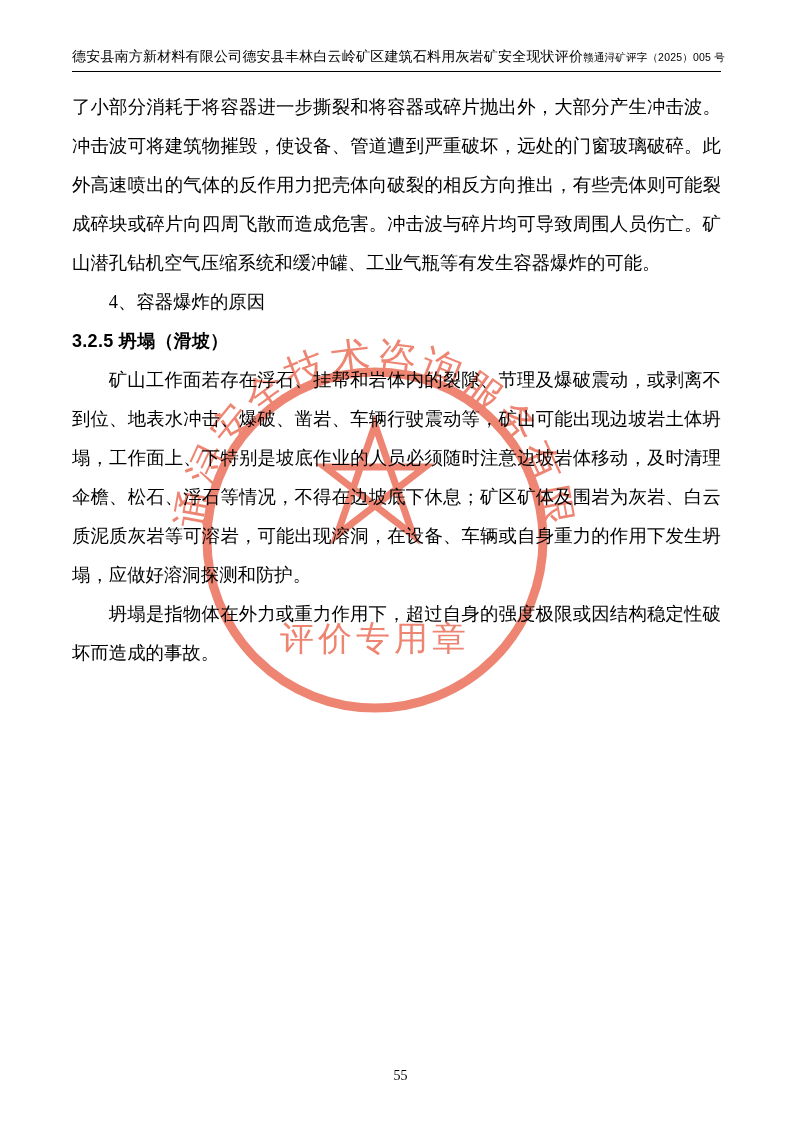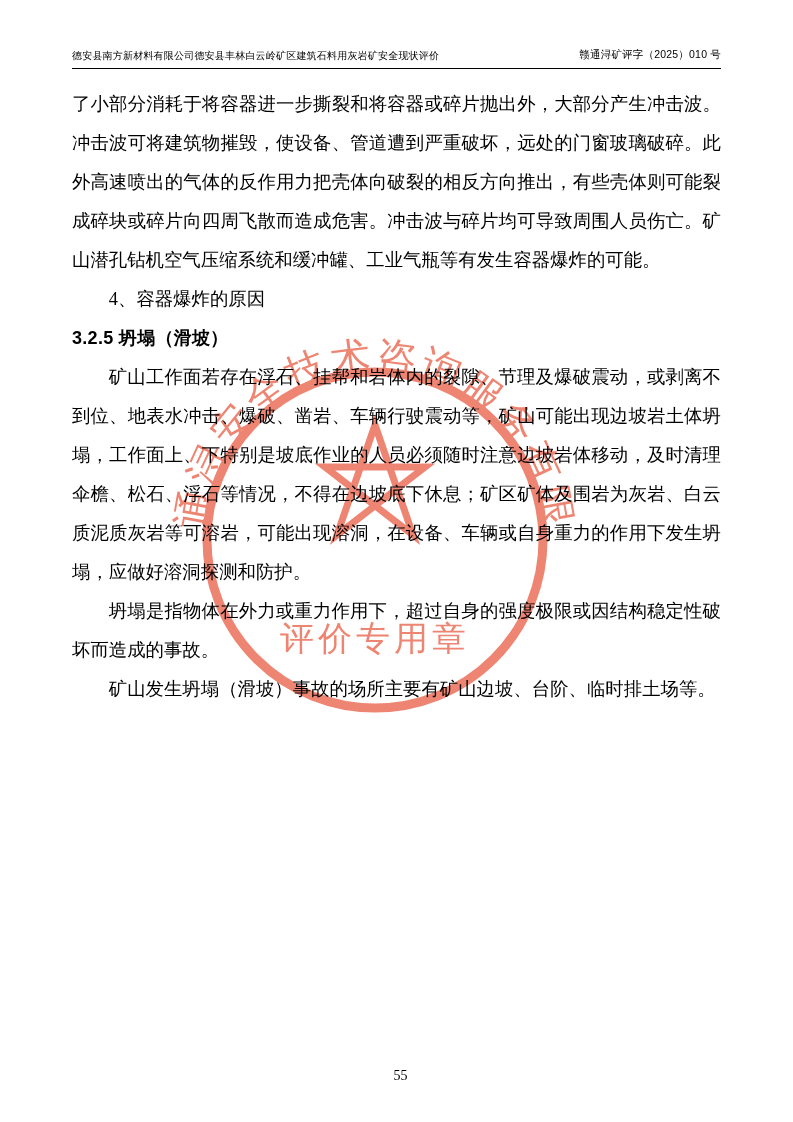--- a/index.html
+++ b/index.html
@@ -30,21 +30,21 @@
     position: relative;
     display: flex;
     align-items: flex-end;
     justify-content: space-between;
     padding-bottom: 5px;
     border-bottom: 1.4px solid #000;
     margin-bottom: 16px;
   }
   .header-left {
     font-family: Liberation Serif, serif;
-    font-size: 10px;
+    font-size: 14px;
     letter-spacing: 0.2px;
     white-space: nowrap;
   }
   .header-right {
     font-family: "Liberation Sans", "DejaVu Sans", sans-serif;
     font-size: 10.5px;
     letter-spacing: 0.2px;
     white-space: nowrap;
     padding-bottom: 1px;
   }
@@ -97,21 +97,21 @@
   }
   .stamp svg { display:block; width:100%; height:100%; }
 </style>
 </head>
 <body>
 
 <div class="page">
 
   <div class="header">
     <div class="header-left">德安县南方新材料有限公司德安县丰林白云岭矿区建筑石料用灰岩矿安全现状评价</div>
-    <div class="header-right">赣通浔矿评字（2025）010 号</div>
+    <div class="header-right">赣通浔矿评字（2025）005 号</div>
   </div>
 
   <div class="stamp">
     <svg viewBox="0 0 420 420" xmlns="http://www.w3.org/2000/svg">
       <defs>
         <path id="arcTop" d="M 40 210 A 170 170 0 0 1 380 210"></path>
       </defs>
       <circle cx="210" cy="210" r="168" fill="none" stroke="#e8563c" stroke-width="9"></circle>
       <polygon points="210,95 248,205 160,137 260,137 172,205" fill="none" stroke="#e8563c" stroke-width="7"></polygon>
       <text font-family="'Liberation Sans','DejaVu Sans',sans-serif" font-size="40" fill="#e8563c" letter-spacing="3">
@@ -120,17 +120,16 @@
       <text x="210" y="320" text-anchor="middle" font-family="'Liberation Sans','DejaVu Sans',sans-serif" font-size="34" fill="#e8563c" letter-spacing="4">评价专用章</text>
     </svg>
   </div>
 
   <div class="content">
     <p class="p noindent">了小部分消耗于将容器进一步撕裂和将容器或碎片抛出外，大部分产生冲击波。冲击波可将建筑物摧毁，使设备、管道遭到严重破坏，远处的门窗玻璃破碎。此外高速喷出的气体的反作用力把壳体向破裂的相反方向推出，有些壳体则可能裂成碎块或碎片向四周飞散而造成危害。冲击波与碎片均可导致周围人员伤亡。矿山潜孔钻机空气压缩系统和缓冲罐、工业气瓶等有发生容器爆炸的可能。</p>
     <p class="p">4、容器爆炸的原因</p>
     <p class="heading">3.2.5 坍塌（滑坡）</p>
     <p class="p">矿山工作面若存在浮石、挂帮和岩体内的裂隙、节理及爆破震动，或剥离不到位、地表水冲击、爆破、凿岩、车辆行驶震动等，矿山可能出现边坡岩土体坍塌，工作面上、下特别是坡底作业的人员必须随时注意边坡岩体移动，及时清理伞檐、松石、浮石等情况，不得在边坡底下休息；矿区矿体及围岩为灰岩、白云质泥质灰岩等可溶岩，可能出现溶洞，在设备、车辆或自身重力的作用下发生坍塌，应做好溶洞探测和防护。</p>
     <p class="p">坍塌是指物体在外力或重力作用下，超过自身的强度极限或因结构稳定性破坏而造成的事故。</p>
-    <p class="p">矿山发生坍塌（滑坡）事故的场所主要有矿山边坡、台阶、临时排土场等。</p>
   </div>
 
   <div class="footer">55</div>
 </div>
 
 </body></html>

